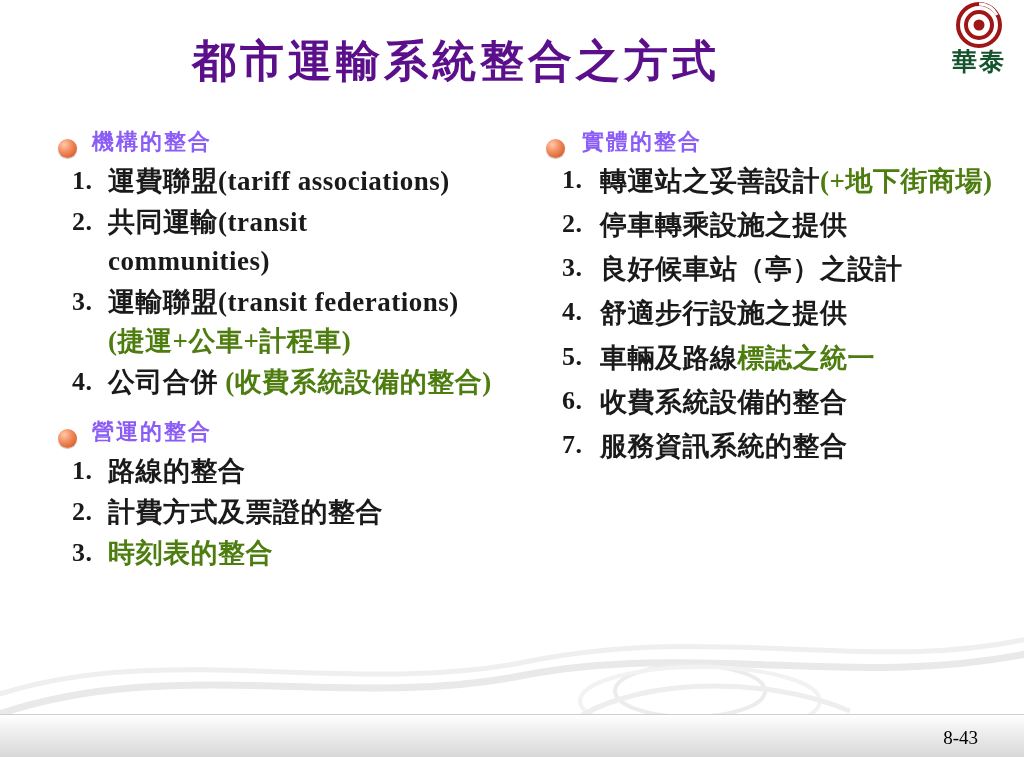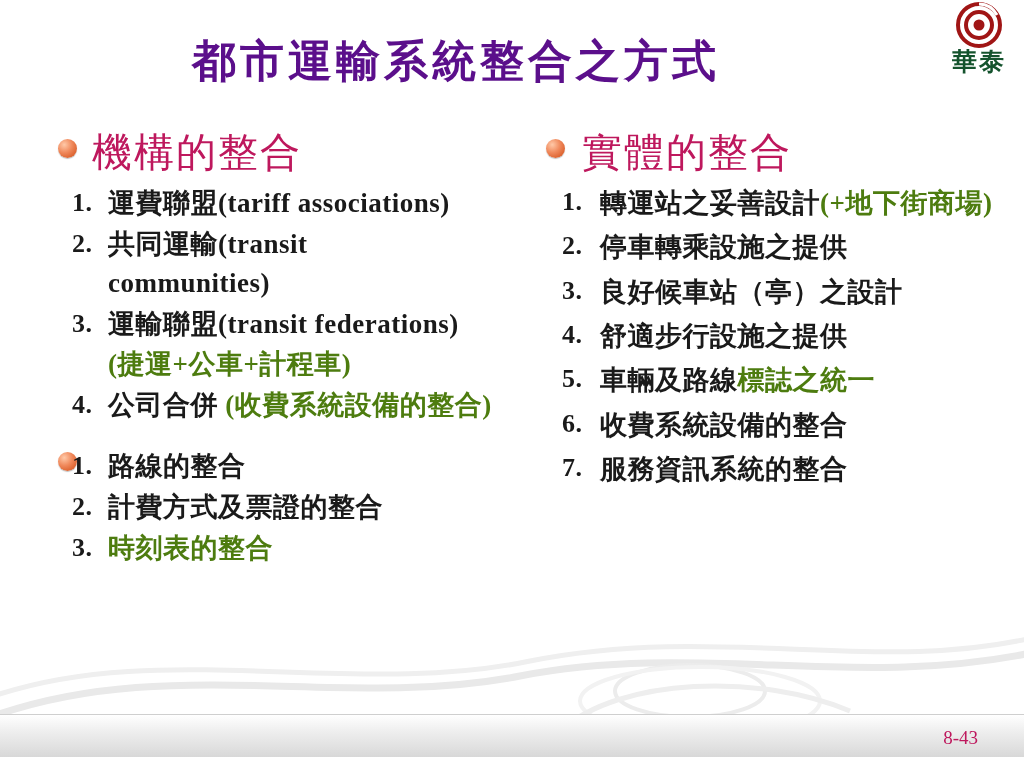--- a/index.html
+++ b/index.html
@@ -46,21 +46,21 @@
     font-size: 19px;
     color: #333333;
     letter-spacing: 0.5px;
     white-space: nowrap;
   }
   .footer-page {
     position: absolute;
     right: 46px;
     bottom: 8px;
     font-size: 19px;
-    color: #be185d;
+    color: #000000;
   }
   
   .logo {
     position: absolute;
     right: 6px;
     top: 2px;
     width: 78px;
     height: 86px;
     text-align: center;
   }
@@ -101,23 +101,23 @@
     left: 46px;
     width: 500px;
   }
   .col-right {
     left: 534px;
     width: 490px;
   }
   .bullet-head {
     position: relative;
     padding-left: 46px;
-    font-size: 40px;
-    font-weight: normal;
-    color: #be185d;
+    font-size: 22px;
+    font-weight: bold;
+    color: #8b5cf6;
     letter-spacing: 2px;
     margin-bottom: 6px;
     line-height: 1.25;
   }
   .bullet-dot {
     position: absolute;
     left: 12px;
     top: 11px;
     width: 19px;
     height: 19px;
@@ -224,20 +224,21 @@
       <li>
         <span class="num">4.</span>
         <span> 公司合併 </span><span class="red">(收費系統設備的整合)</span>
       </li>
     </ol>
 
     <div class="spacer"></div>
 
     <div class="bullet-head">
       <span class="bullet-dot"></span>
+      <span>營運的整合</span>
     </div>
 
     <ol class="items">
       <li>
         <span class="num">1.</span>
         <span>路線的整合</span>
       </li>
       <li>
         <span class="num">2.</span>
         <span>計費方式及票證的整合</span>

